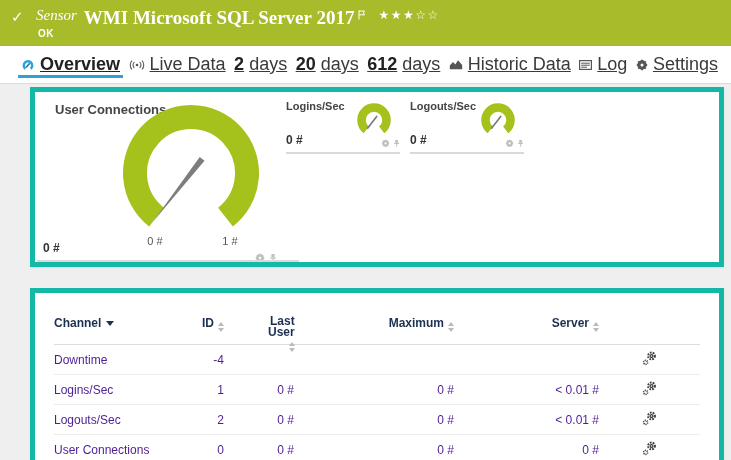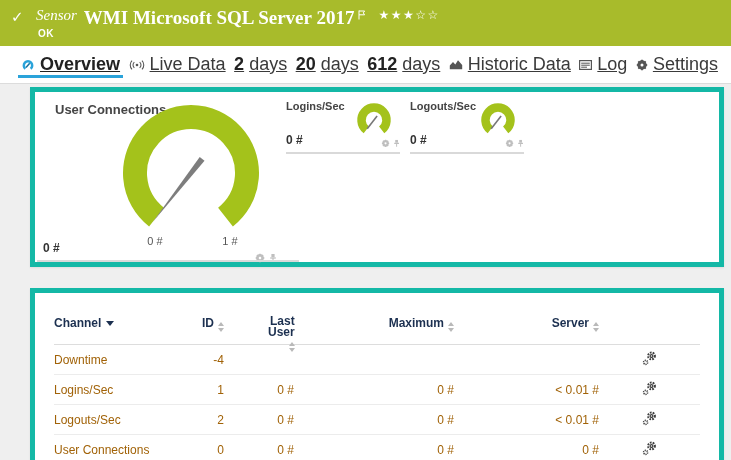--- a/index.html
+++ b/index.html
@@ -50,21 +50,21 @@
   .sg-logouts{left:375px;}
   .sg-title{font-size:11px;font-weight:bold;color:#444;}
   .sg-value{position:absolute;left:0;bottom:5px;font-size:12px;font-weight:bold;color:#333;}
   .sg-svg{position:absolute;right:6px;top:3px;}
   .sg-controls{position:absolute;right:0;bottom:1px;transform:scale(.85);transform-origin:right bottom;}
 
   
   .thead{display:flex;align-items:flex-start;padding-top:23px;height:52px;box-sizing:border-box;
          border-bottom:1px solid #ddd;font-size:12px;font-weight:bold;color:#1c3050;}
   .trow{display:flex;align-items:center;height:29px;border-bottom:1px solid #ececec;
-        font-size:12px;color:#a16207;}
+        font-size:12px;color:#4c1d95;}
   .c-channel{width:140px;text-align:left;}
   .c-id{width:30px;text-align:right;}
   .c-last{width:70px;text-align:right;}
   .c-min{width:160px;text-align:right;}
   .c-max{width:145px;text-align:right;}
   .c-icon{flex:1;display:flex;justify-content:center;align-items:center;}
   .two-line{line-height:11px;display:inline-block;margin-left:44px;}
 
   .sorters{display:inline-flex;flex-direction:column;gap:2px;margin-left:4px;vertical-align:1px;}
   .tri-up{width:0;height:0;border-left:3px solid transparent;border-right:3px solid transparent;border-bottom:4px solid #b9b9b9;}

